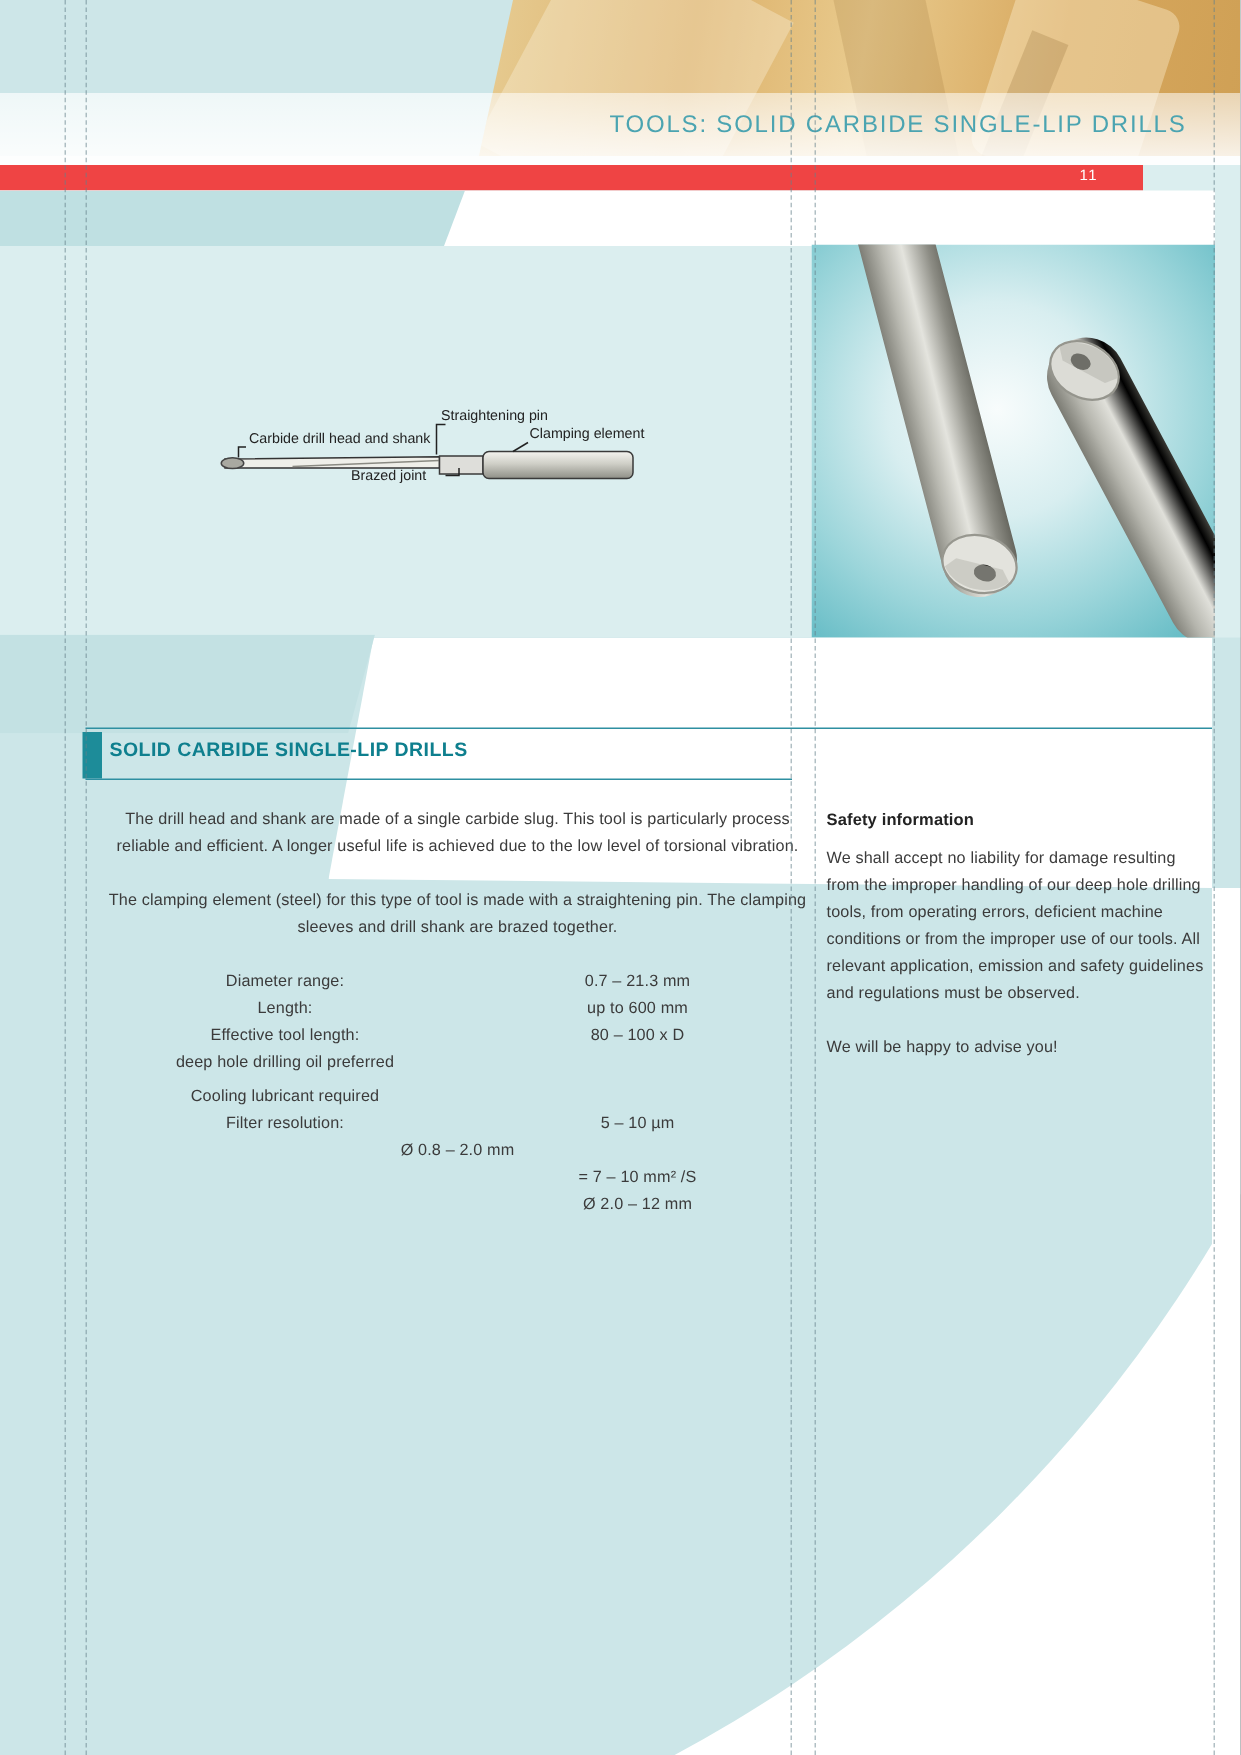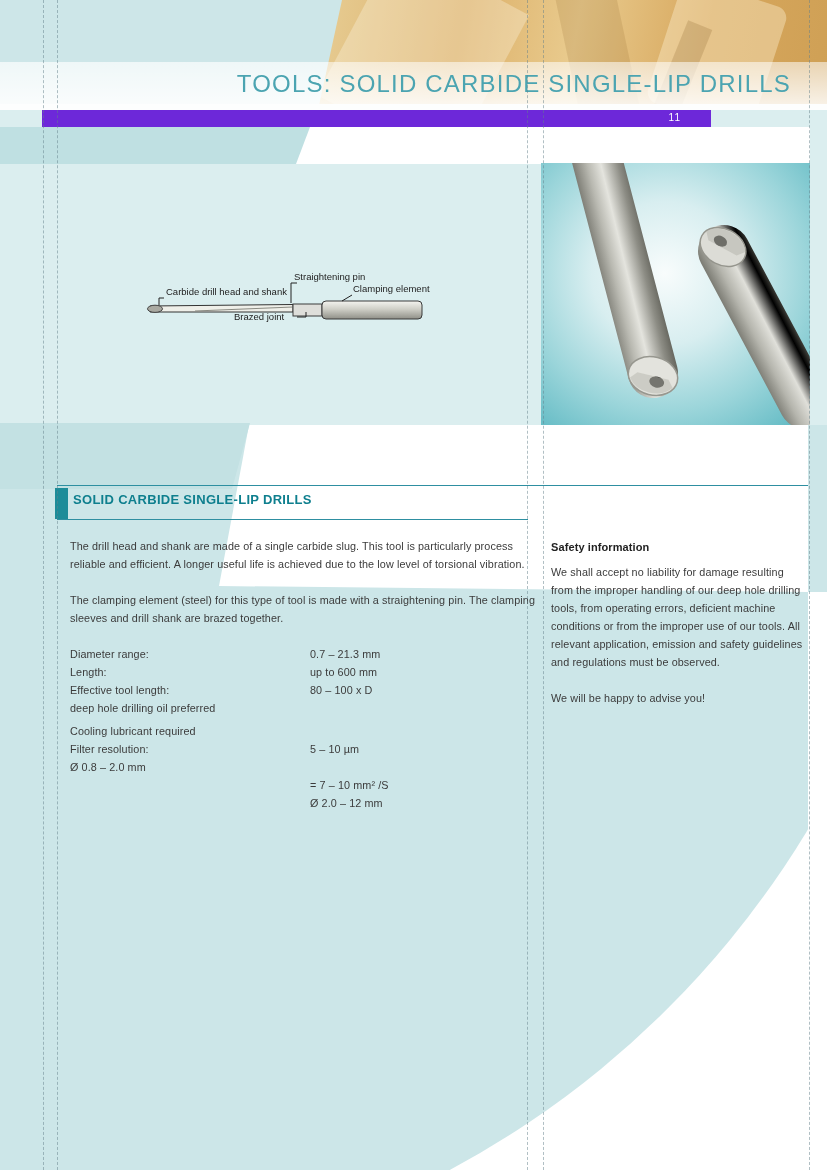--- a/index.html
+++ b/index.html
@@ -25,23 +25,23 @@
     background:rgba(255,252,240,.30);transform:rotate(28deg);}
   .gold .streak2{position:absolute;left:250px;top:-40px;width:60px;height:190px;
     background:rgba(120,80,20,.14);transform:rotate(-12deg);}
   .gold .streak3{position:absolute;right:55px;top:-10px;width:110px;height:130px;
     background:rgba(255,244,215,.38);transform:rotate(18deg);border-radius:12px;}
   .gold .streak4{position:absolute;right:140px;top:20px;width:26px;height:140px;
     background:rgba(110,70,15,.18);transform:rotate(22deg);}
   .title-band{position:absolute;left:0;top:62px;width:827px;height:42px;
     background:linear-gradient(rgba(255,255,255,.55),rgba(255,255,255,.85));}
   .page-title{position:absolute;right:36px;top:0;height:42px;line-height:44px;
-    font-size:24px;letter-spacing:1.2px;color:#4ba4b1;white-space:nowrap;}
+    font-size:16px;letter-spacing:1.2px;color:#4ba4b1;white-space:nowrap;}
   .white-line{position:absolute;left:0;top:104px;width:827px;height:6px;background:#fdfefe;}
-  .gray-bar{position:absolute;left:0;top:110px;width:669px;height:17px;background:#6d28d9;margin-left:42px;}
+  .gray-bar{position:absolute;left:0;top:110px;width:762px;height:17px;background:#ef4444;}
   .page-number{position:absolute;right:30px;top:2px;font-size:10px;color:#ffffff;letter-spacing:1px;}
   .white-under-band{position:absolute;left:0;top:127px;width:810px;height:37px;background:#ffffff;}
   .teal-under-wedge{position:absolute;left:0;top:127px;width:310px;height:37px;background:#bfe0e2;
     clip-path:polygon(0 0,310px 0,296px 37px,0 37px);}
 
   
   .photo{position:absolute;left:541px;top:163px;width:269px;height:262px;}
   .photo svg{display:block;}
 
   
@@ -54,21 +54,21 @@
 
   
   .rule-long{position:absolute;left:57px;top:485px;width:751px;height:1px;background:#2e8fa1;z-index:10;}
   .heading-accent{position:absolute;left:55px;top:488px;width:13px;height:31px;background:#1d8c99;z-index:10;}
   .section-heading{position:absolute;left:73px;top:492px;font-size:13px;font-weight:bold;
     letter-spacing:.3px;color:#0e7f8e;z-index:10;white-space:nowrap;}
   .heading-underline{position:absolute;left:57px;top:519px;width:471px;height:1px;background:#2e8fa1;z-index:10;}
 
   
   .body-text{font-size:10.8px;line-height:18px;letter-spacing:.1px;color:#3b3b3b;}
-  .col-left{position:absolute;left:70px;top:537px;width:470px;z-index:10;}
+  .col-left{position:absolute;left:70px;top:537px;width:470px;z-index:10;text-align:center;}
   .para2{margin-top:18px;}
   .specs{margin-top:18px;}
   .spec-row{display:flex;}
   .spec-row.gap{margin-top:5px;}
   .spec-label{width:240px;flex:none;}
   .spec-value{flex:1;}
   .col-right{position:absolute;left:551px;top:538px;width:256px;z-index:10;}
   .safety-heading{font-size:11px;font-weight:bold;color:#222;margin-bottom:7px;}
   .safety-closing{margin-top:18px;}
 

